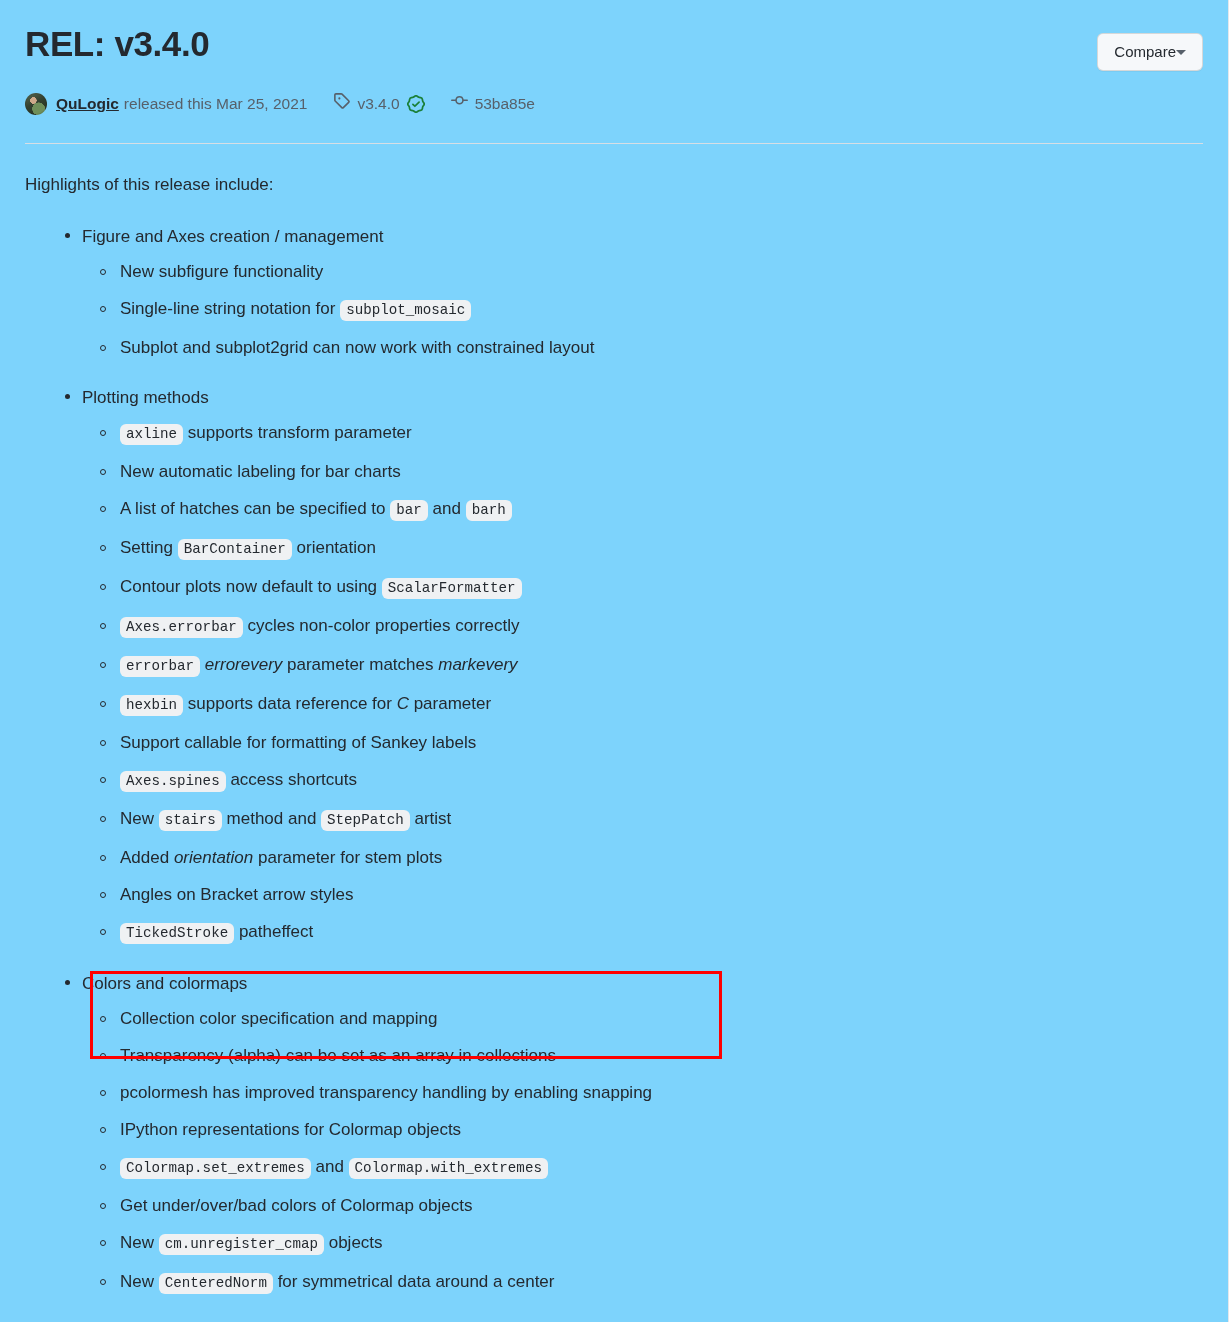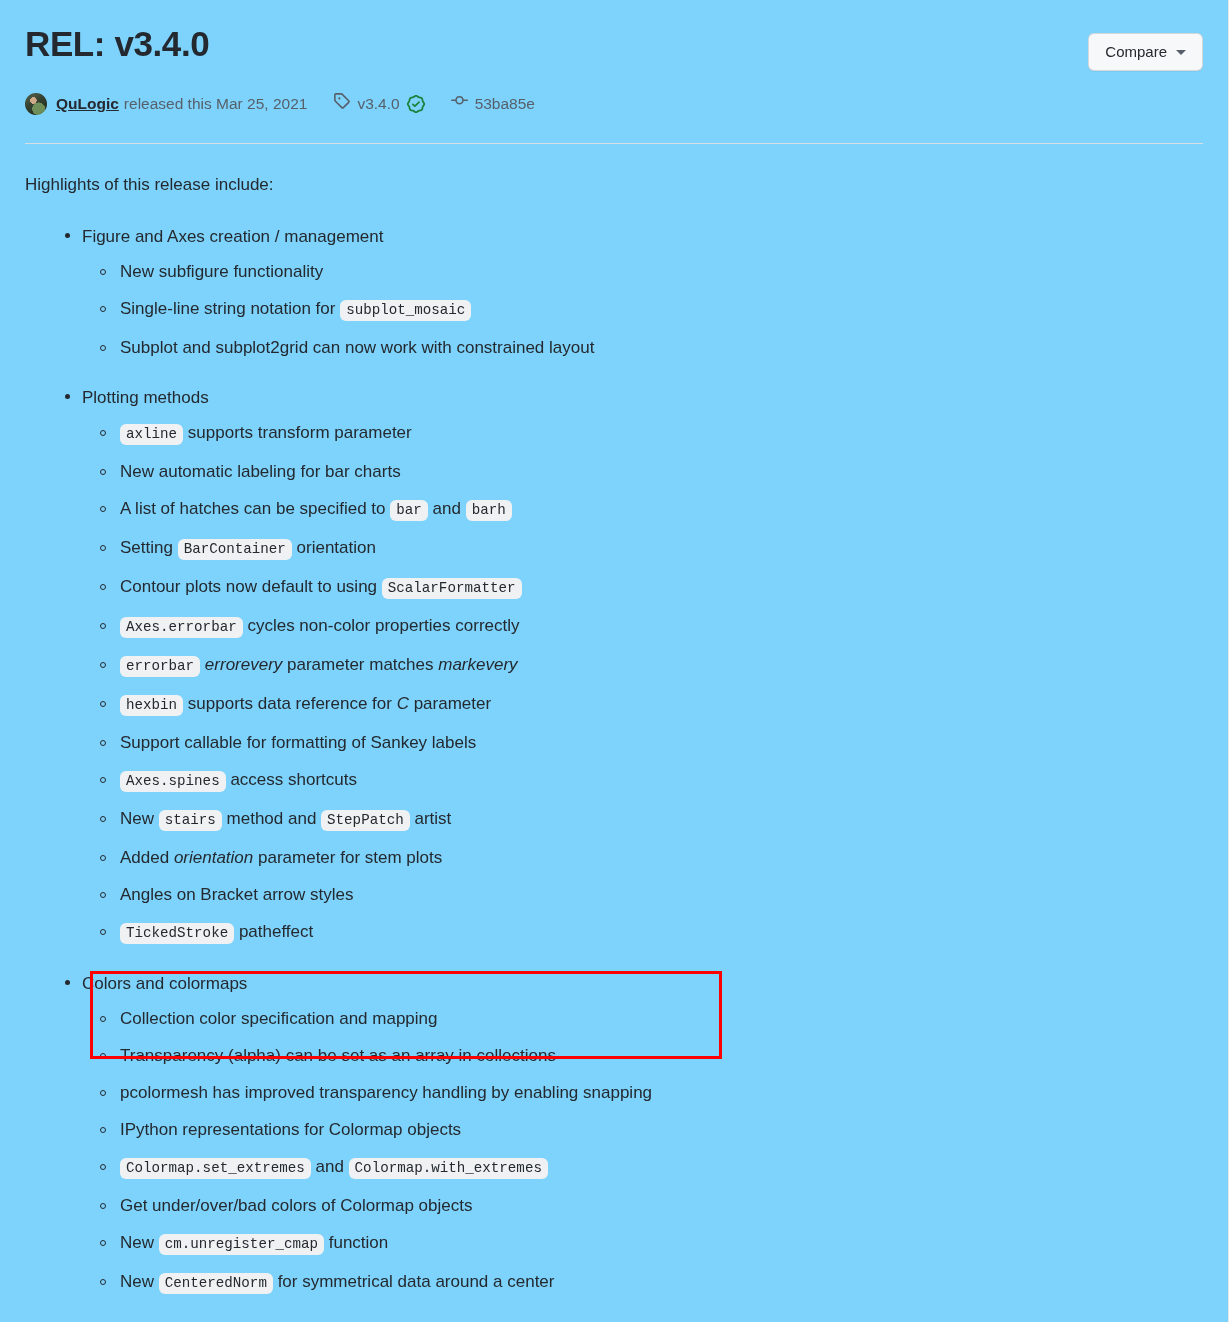--- a/index.html
+++ b/index.html
@@ -38,21 +38,20 @@
     color: #24292f;
     margin: 0;
     display: inline-block;
   }
   .compare-button {
     position: absolute;
     top: 33px;
     right: 25px;
     display: flex;
     align-items: center;
-    gap: 9px;
     background: #f6f8fa;
     border: 1px solid rgba(27,31,36,0.15);
     border-radius: 6px;
     padding: 8px 16px;
     font-size: 15px;
     line-height: 20px;
     color: #24292f;
     cursor: pointer;
     box-shadow: 0 1px 0 rgba(27,31,36,0.04);
   }
@@ -292,20 +291,20 @@
             <div class="highlight-box" style="border-color: rgb(255, 0, 0);"></div>
           </div>
           <div class="group-title">Colors and colormaps</div>
           <ul class="lvl2">
             <li class="item"><span>Collection color specification and mapping</span></li>
             <li class="item"><span>Transparency (alpha) can be set as an array in collections</span></li>
             <li class="item"><span>pcolormesh has improved transparency handling by enabling snapping</span></li>
             <li class="item"><span>IPython representations for Colormap objects</span></li>
             <li class="item"><code>Colormap.set_extremes</code><span> and </span><code>Colormap.with_extremes</code></li>
             <li class="item"><span>Get under/over/bad colors of Colormap objects</span></li>
-            <li class="item"><span>New </span><code>cm.unregister_cmap</code><span> function</span></li>
+            <li class="item"><span>New </span><code>cm.unregister_cmap</code><span> objects</span></li>
             <li class="item"><span>New </span><code>CenteredNorm</code><span> for symmetrical data around a center</span></li>
           </ul>
         </li>
       </ul>
   </div>
 
 </div>
 
 </body></html>

